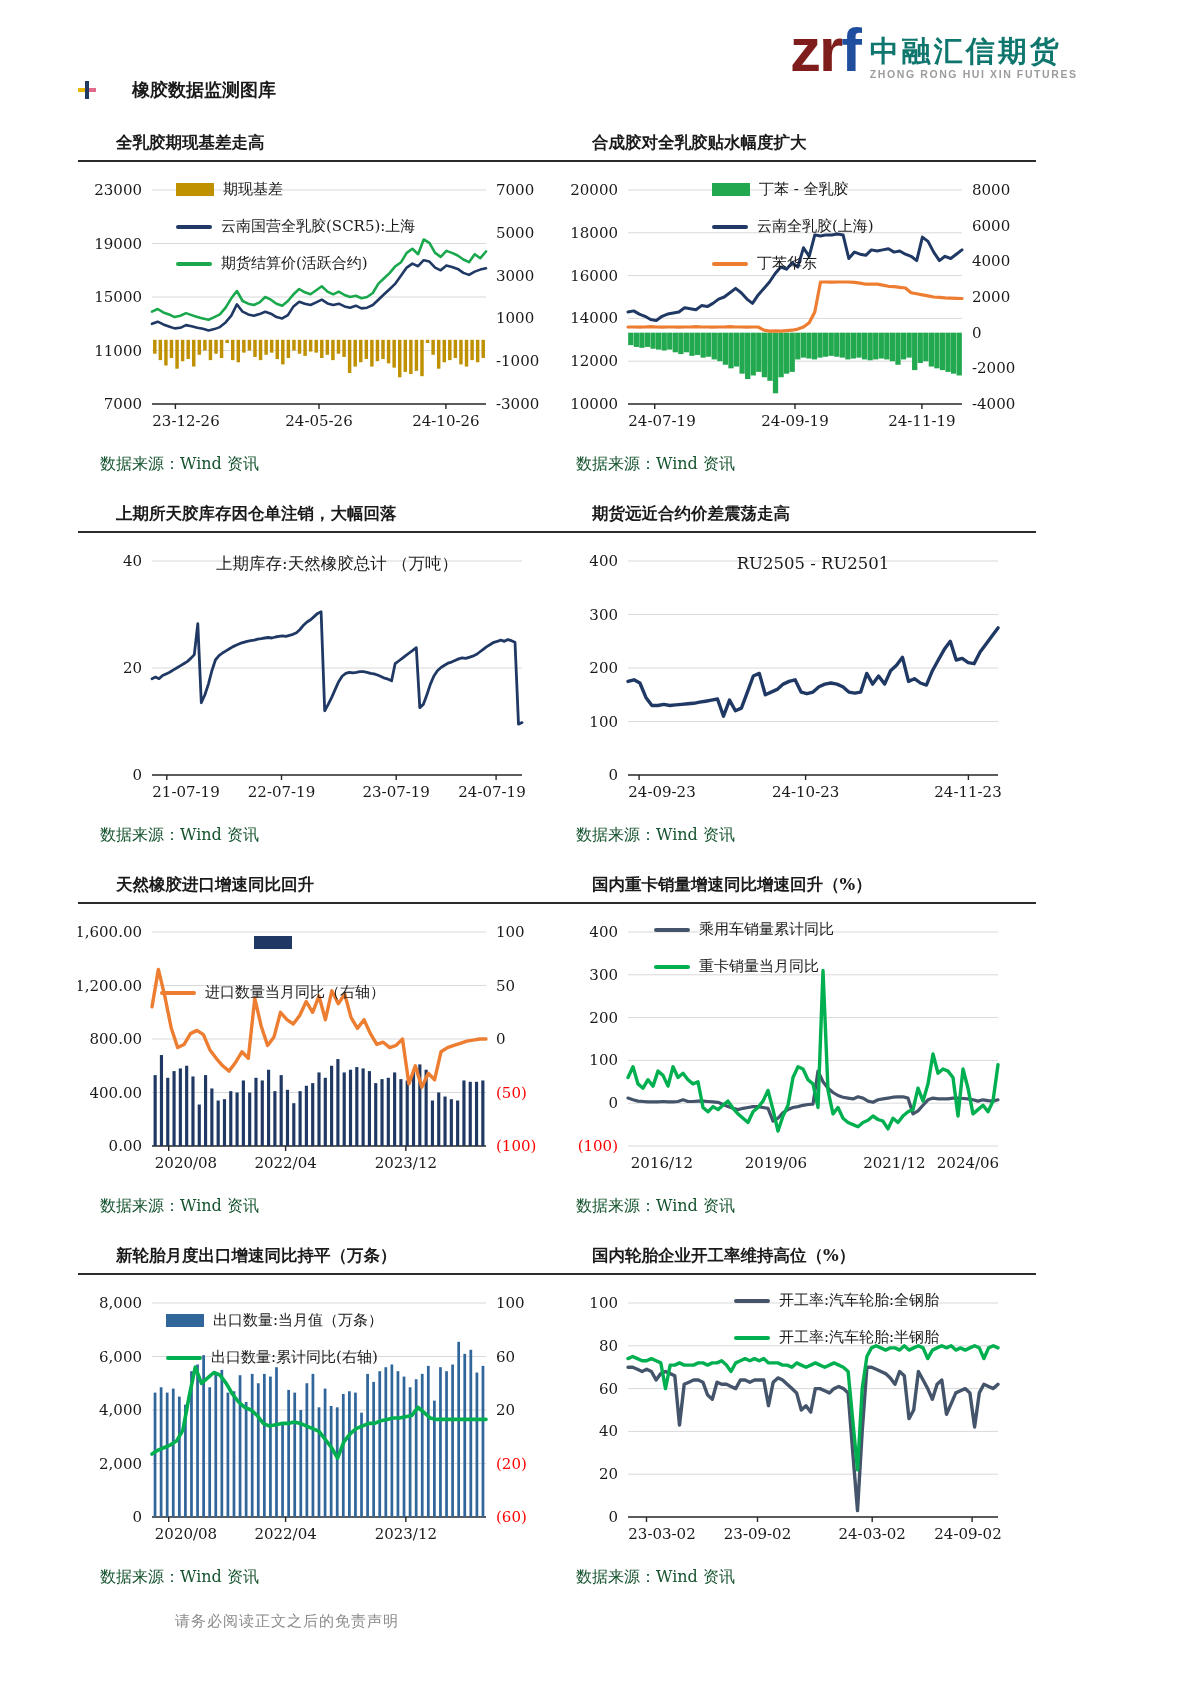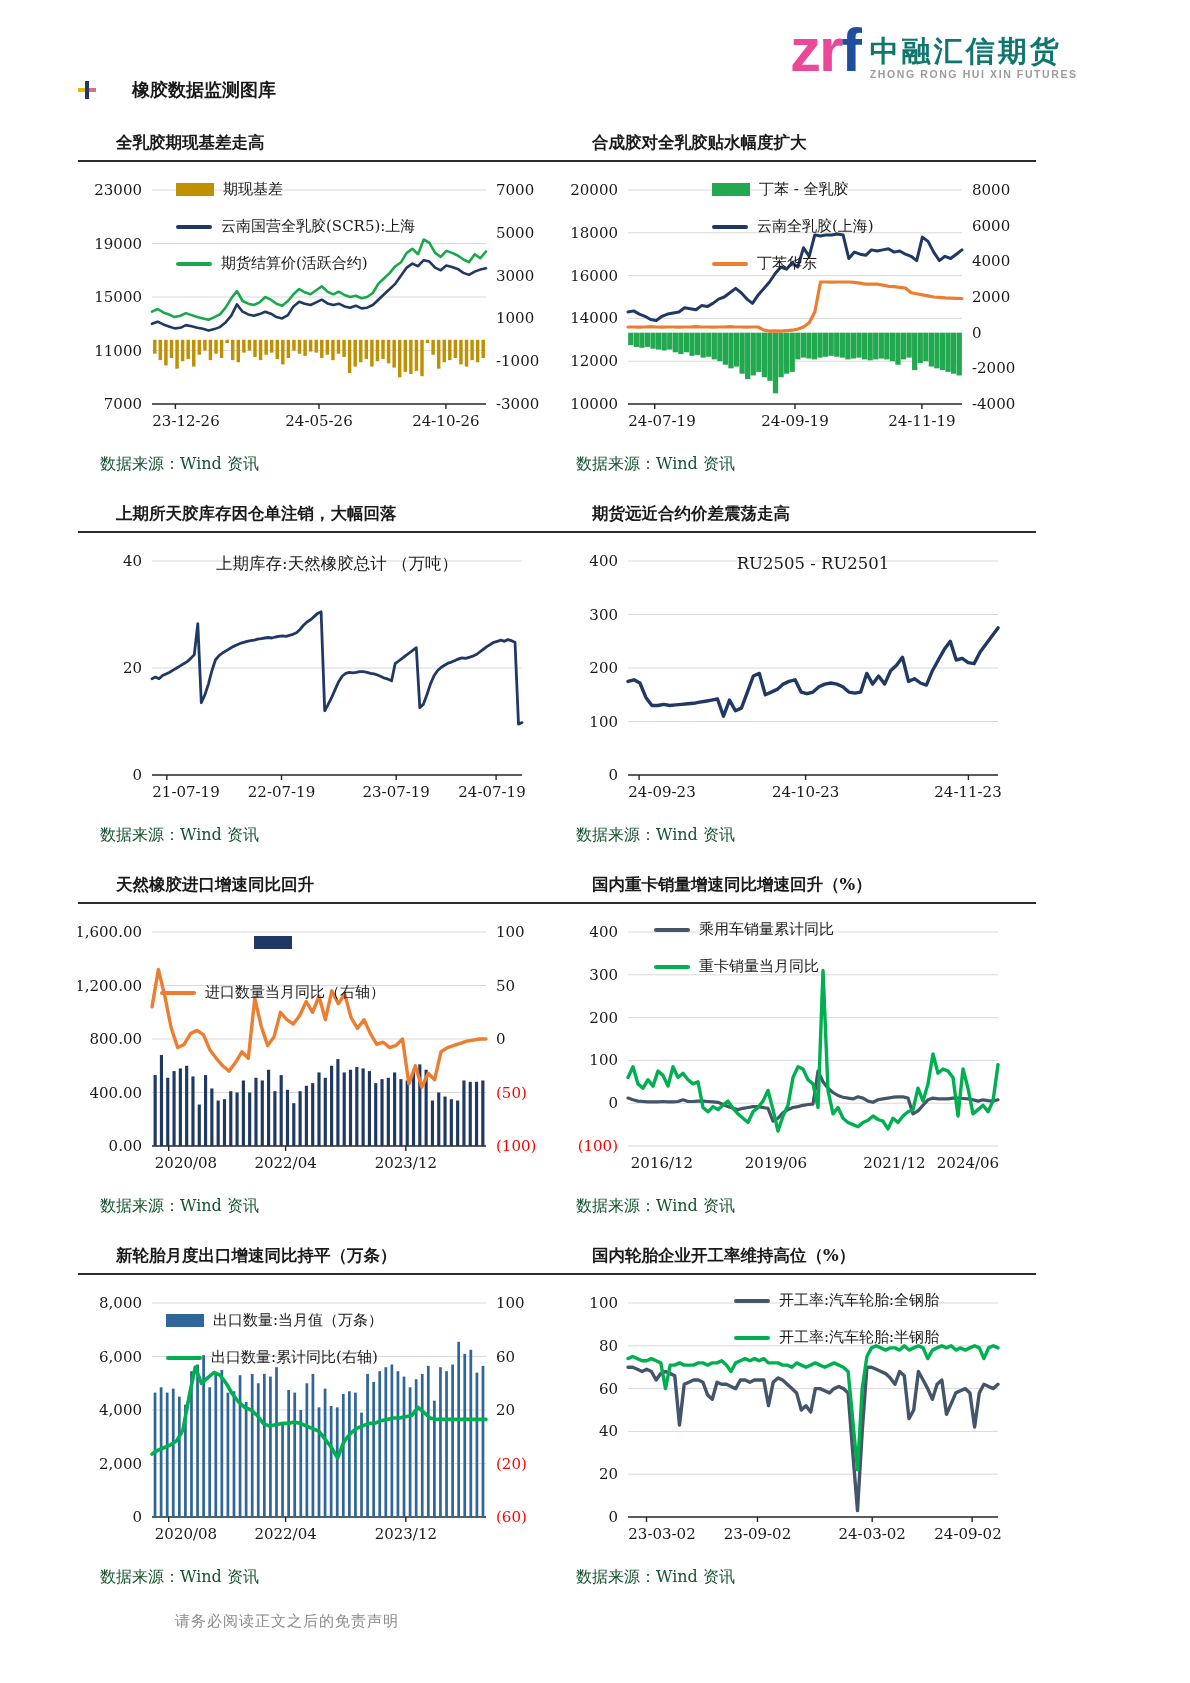--- a/index.html
+++ b/index.html
@@ -1,20 +1,20 @@
 <!DOCTYPE html>
 <html><head>
 <meta charset="utf-8">
 <style>
   html,body{margin:0;padding:0;background:#ffffff;}
   body{width:1190px;height:1683px;position:relative;font-family:"DejaVu Serif","Liberation Serif",serif;color:#1a1a1a;}
   
   .logo{position:absolute;left:790px;top:22px;display:flex;align-items:flex-start;gap:10px;}
   .logo .mark{font-family:"Liberation Sans",sans-serif;font-weight:700;font-size:62px;line-height:56px;letter-spacing:-2px;}
-  .logo .mark .zr{color:#ec4899;}
+  .logo .mark .zr{color:#7f1d1d;}
   .logo .mark .f{color:#1f4e9e;}
   .logo .names{padding-top:14px;}
   .logo .cn{font-family:"Liberation Sans",sans-serif;font-weight:700;font-size:29px;color:#0f766e;letter-spacing:3px;line-height:30px;}
   .logo .en{font-family:"Liberation Sans",sans-serif;font-weight:700;font-size:10.5px;color:#9c9c9c;letter-spacing:1.6px;margin-top:2px;}
   
   .section-head{position:absolute;left:78px;top:78px;display:flex;align-items:center;gap:36px;}
   .sec-icon{position:relative;width:18px;height:18px;}
   .sec-icon .v{position:absolute;left:7px;top:0;width:4px;height:18px;background:#1f3864;}
   .sec-icon .hl{position:absolute;left:0;top:7px;width:8px;height:4px;background:#e6b800;}
   .sec-icon .hr{position:absolute;right:0;top:7px;width:8px;height:4px;background:#e06a8a;}

